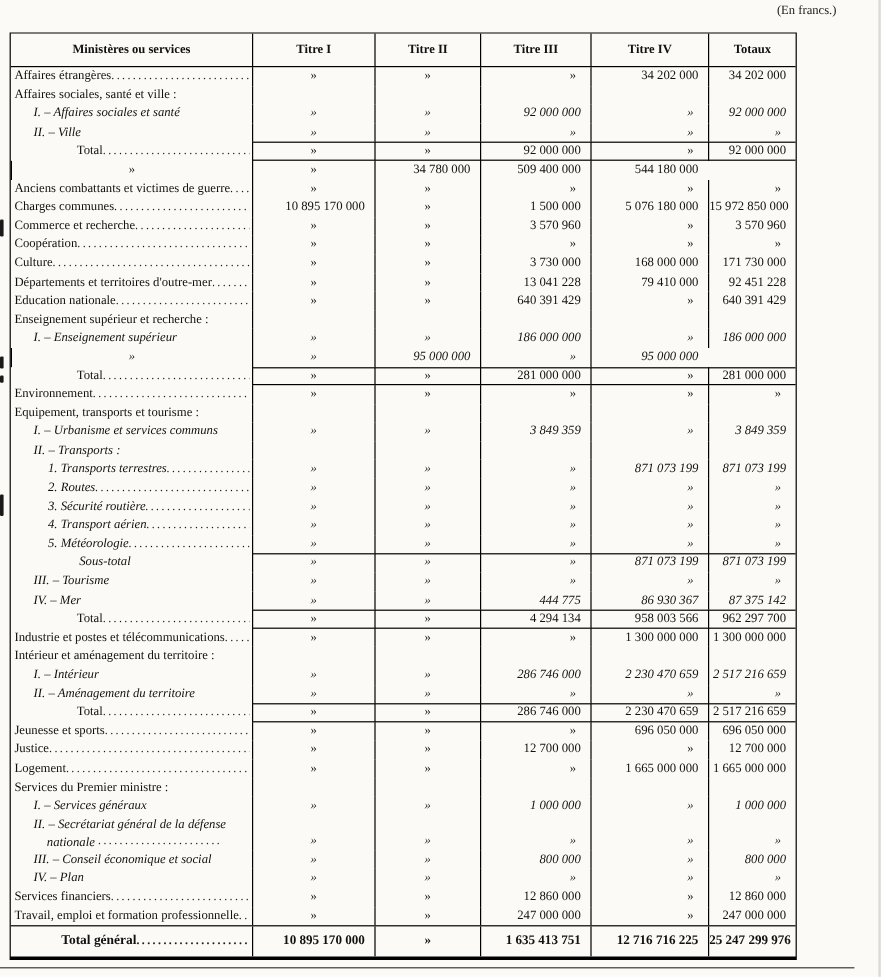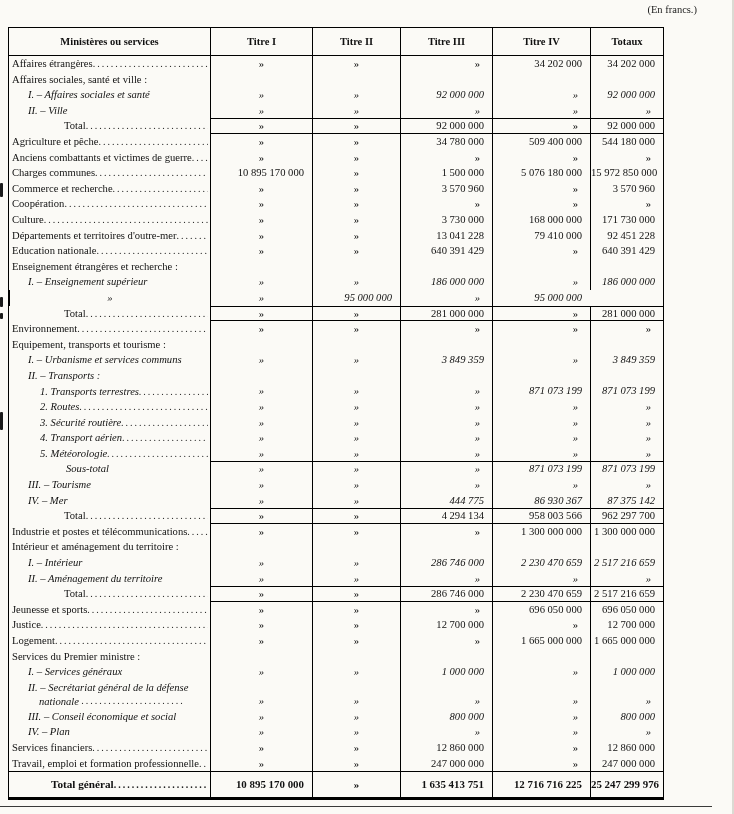--- a/index.html
+++ b/index.html
@@ -54,21 +54,21 @@
     border-left: 1px solid #000;
     font-size: 10.6px; line-height: 15.4px;
     text-align: right; padding-right: 8px;
     white-space: nowrap;
   }
   
   .num.gm.v1, .num.gm.v2 { text-align: center; padding-right: 0; }
   .num.gm.v3, .num.gm.v4, .num.gm.v5 { padding-right: 12px; }
   .k-sub .label, .k-subgroup .label { padding-left: 19px; font-style: italic; flex-direction: column; }
   .k-sub .num { font-style: italic; }
-  .k-sub2 .label { padding-left: 31px; font-style: italic; align-items: center; }
+  .k-sub2 .label { padding-left: 31px; font-style: italic; }
   .k-sub2 .num { font-style: italic; }
   .k-soustotal .label { padding-left: 57px; font-style: italic; flex-direction: column; }
   .k-soustotal .num { font-style: italic; border-top: 1px solid #000; line-height: 14.2px; }
   .k-total .label { padding-left: 55px; }
   .k-total .num { border-top: 1px solid #000; border-bottom: 1px solid #000; line-height: 13.4px; }
   .k-grand {
     height: 26px; border-top: 1.5px solid #000; font-weight: bold;
   }
   .k-grand .label { padding-left: 42px; line-height: 24.5px; font-size: 11.2px; }
   .k-grand .num { line-height: 24.5px; font-size: 10.9px; }
@@ -155,24 +155,20 @@
       <span class="lbl">Total</span>
             <span class="dots"></span>
     </div>
     <div class="cell num v1 gm">»</div>
     <div class="cell num v2 gm">»</div>
     <div class="cell num v3">92 000 000</div>
     <div class="cell num v4 gm">»</div>
     <div class="cell num v5">92 000 000</div>
   </div>
         <div class="row grid k-main">
-    <div class="cell label">
-      <span class="lbl">Agriculture et pêche</span>
-            <span class="dots"></span>
-    </div>
     <div class="cell num v1 gm">»</div>
     <div class="cell num v2 gm">»</div>
     <div class="cell num v3">34 780 000</div>
     <div class="cell num v4">509 400 000</div>
     <div class="cell num v5">544 180 000</div>
   </div>
         <div class="row grid k-main">
     <div class="cell label">
       <span class="lbl">Anciens combattants et victimes de guerre</span>
             <span class="dots"></span>
@@ -244,21 +240,21 @@
             <span class="dots"></span>
     </div>
     <div class="cell num v1 gm">»</div>
     <div class="cell num v2 gm">»</div>
     <div class="cell num v3">640 391 429</div>
     <div class="cell num v4 gm">»</div>
     <div class="cell num v5">640 391 429</div>
   </div>
         <div class="row grid k-group">
     <div class="cell label">
-      <span class="lbl">Enseignement étrangères et recherche :</span>
+      <span class="lbl">Enseignement supérieur et recherche :</span>
     </div>
     <div class="cell num v1"></div>
     <div class="cell num v2"></div>
     <div class="cell num v3"></div>
     <div class="cell num v4"></div>
     <div class="cell num v5"></div>
   </div>
         <div class="row grid k-sub">
     <div class="cell label">
       <span class="lbl">I. – Enseignement supérieur</span>

